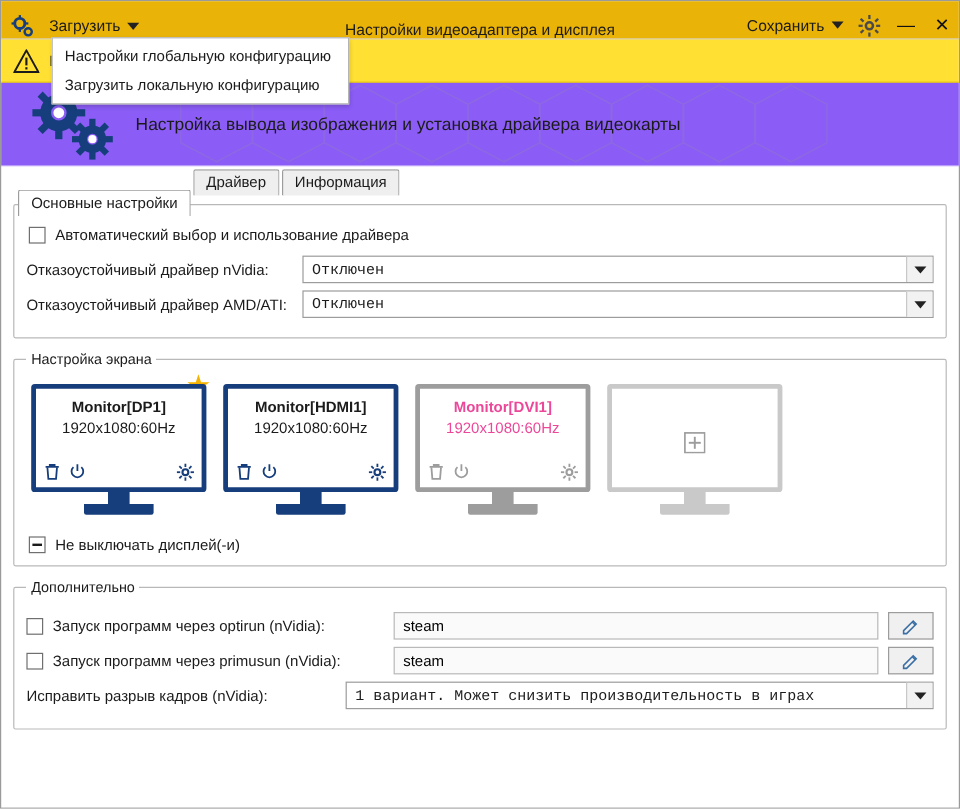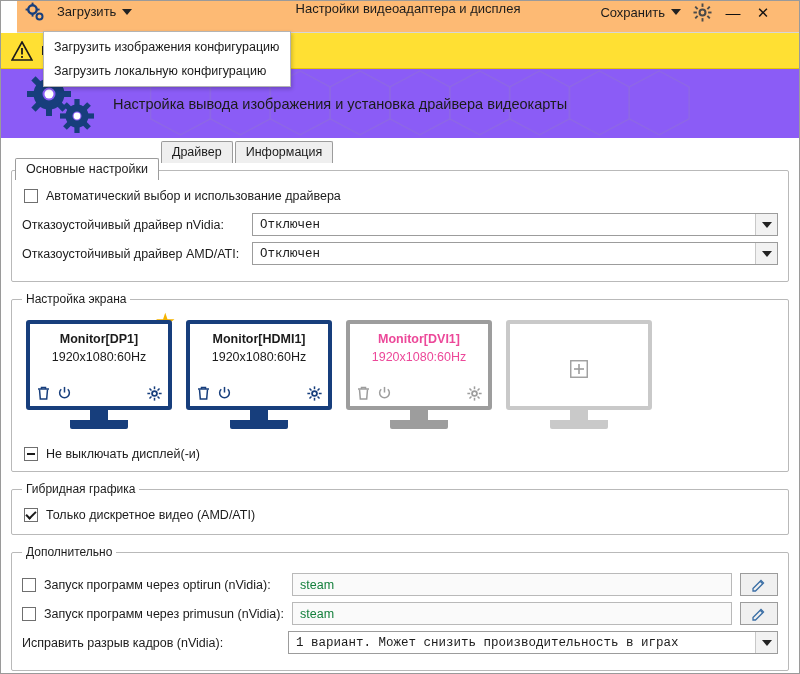--- a/index.html
+++ b/index.html
@@ -9,33 +9,33 @@
     font-family: "Liberation Sans", sans-serif;
     font-size: 12.5px;
     color: #1b1b1b;
     background: #ffffff;
     overflow: hidden;
   }
   .window { position: relative; width: 800px; height: 674px; border: 1px solid #9a9a9a; background:#fff; }
 
   
   .titlebar {
-    position: relative; height: 32px; background:#fdba74;
+    position: relative; height: 32px; background:#eab308;
     border-bottom: 1px solid #d6d6d6;
-    display:flex; align-items:flex-start;margin-left:16px;
+    display:flex; align-items:flex-end;
   }
   .tb-left { display:flex; align-items:center; gap:6px; padding-left:8px; }
   .tb-appicon { width:20px; height:20px; }
   .tb-load { display:flex; align-items:center; gap:6px; padding:3px 6px; cursor:pointer; }
   .tb-load span.lbl { font-size:13px; }
   .caret { width:0; height:0; border-left:5px solid transparent; border-right:5px solid transparent; border-top:6px solid #222; }
   .tb-title {
     position:absolute; left:0; right:0; text-align:center; font-size:13px; pointer-events:none;
   }
-  .tb-right { margin-left:auto; display:flex; align-items:center; gap:10px; padding-right:26px; }
+  .tb-right { margin-left:auto; display:flex; align-items:center; gap:10px; padding-right:4px; }
   .tb-save { display:flex; align-items:center; gap:6px; cursor:pointer; font-size:13px; }
   .icon-btn { width:22px; height:22px; display:flex; align-items:center; justify-content:center; cursor:pointer; }
   .win-btn { font-size:15px; width:20px; text-align:center; cursor:pointer; color:#111; line-height:1; }
 
   
   .menu {
     position:absolute; top:30px; left:42px; width:248px; background:#fff;
     border:1px solid #b4b4b4; box-shadow: 1px 2px 4px rgba(0,0,0,0.22); z-index:40;
     padding:3px 0;
   }
@@ -94,21 +94,21 @@
     position:relative; padding-left:7px; font-size:12.5px; cursor:pointer;font-family:Liberation Mono, monospace;
   }
   .select .arrowbox {
     position:absolute; right:0; top:0; bottom:0; width:22px; border-left:1px solid #c8c8c8;
     background:#f2f2f2; display:flex; align-items:center; justify-content:center;
   }
   .arrow-dn { width:0;height:0;border-left:5px solid transparent;border-right:5px solid transparent;border-top:6px solid #222; }
 
   .text-input {
     flex:1; height:23px; border:1px solid #b9b9b9; background:#fafafa; display:flex; align-items:center;
-    padding-left:7px; font-size:12.5px; color:#15803d;
+    padding-left:7px; font-size:12.5px; color:#000000;margin-left:36px;
   }
   .edit-btn {
     width:38px; height:23px; margin-left:8px; border:1px solid #9c9c9c; background:#f0f0f0;
     display:flex; align-items:center; justify-content:center; cursor:pointer;
   }
 
   
   .monitors { display:flex; gap:14px; padding:6px 4px 4px; align-items:flex-start; }
   .mon { position:relative; width:146px; }
   .mon .screen {
@@ -178,21 +178,21 @@
             <rect x="2.6" y="13.1" width="2" height="3.6" transform="rotate(45 3.6 14.9)"></rect>
           </g>
         </svg>
       </div>
       <div class="win-btn">—</div>
       <div class="win-btn">✕</div>
     </div>
   </div>
 
   <div class="menu">
-    <div class="menu-item">Загрузить изображения конфигурацию</div>
+    <div class="menu-item">Настройки глобальную конфигурацию</div>
     <div class="menu-item">Загрузить локальную конфигурацию</div>
   </div>
 
   <div class="warnbar">
     <span class="warn-tri">
       <svg width="22" height="20" viewBox="0 0 22 20">
         <polygon points="11,1 21,19 1,19" fill="none" stroke="#1b1b1b" stroke-width="1.6"></polygon>
         <rect x="10.1" y="7" width="1.8" height="6.5" fill="#1b1b1b"></rect>
         <rect x="10.1" y="15" width="1.8" height="1.9" fill="#1b1b1b"></rect>
       </svg>
@@ -435,27 +435,20 @@
         </div>
 
       </div>
 
       <div class="mon-note">
         <span class="checkbox minus"></span>
         <label class="lbl">Не выключать дисплей(-и)</label>
       </div>
     </fieldset>
 
-    <fieldset>
-      <legend>Гибридная графика</legend>
-      <div class="cb-row" style="margin-bottom:2px">
-        <span class="checkbox checked"></span>
-        <label class="lbl">Только дискретное видео (AMD/ATI)</label>
-      </div>
-    </fieldset>
 
     <fieldset>
       <legend>Дополнительно</legend>
 
       <div class="row">
         <span class="checkbox"></span>
         <label class="lbl" style="width:248px; margin-left:8px">Запуск программ через optirun (nVidia):</label>
         <div class="text-input">steam</div>
         <div class="edit-btn">
           <svg width="16" height="16" viewBox="0 0 16 16">

